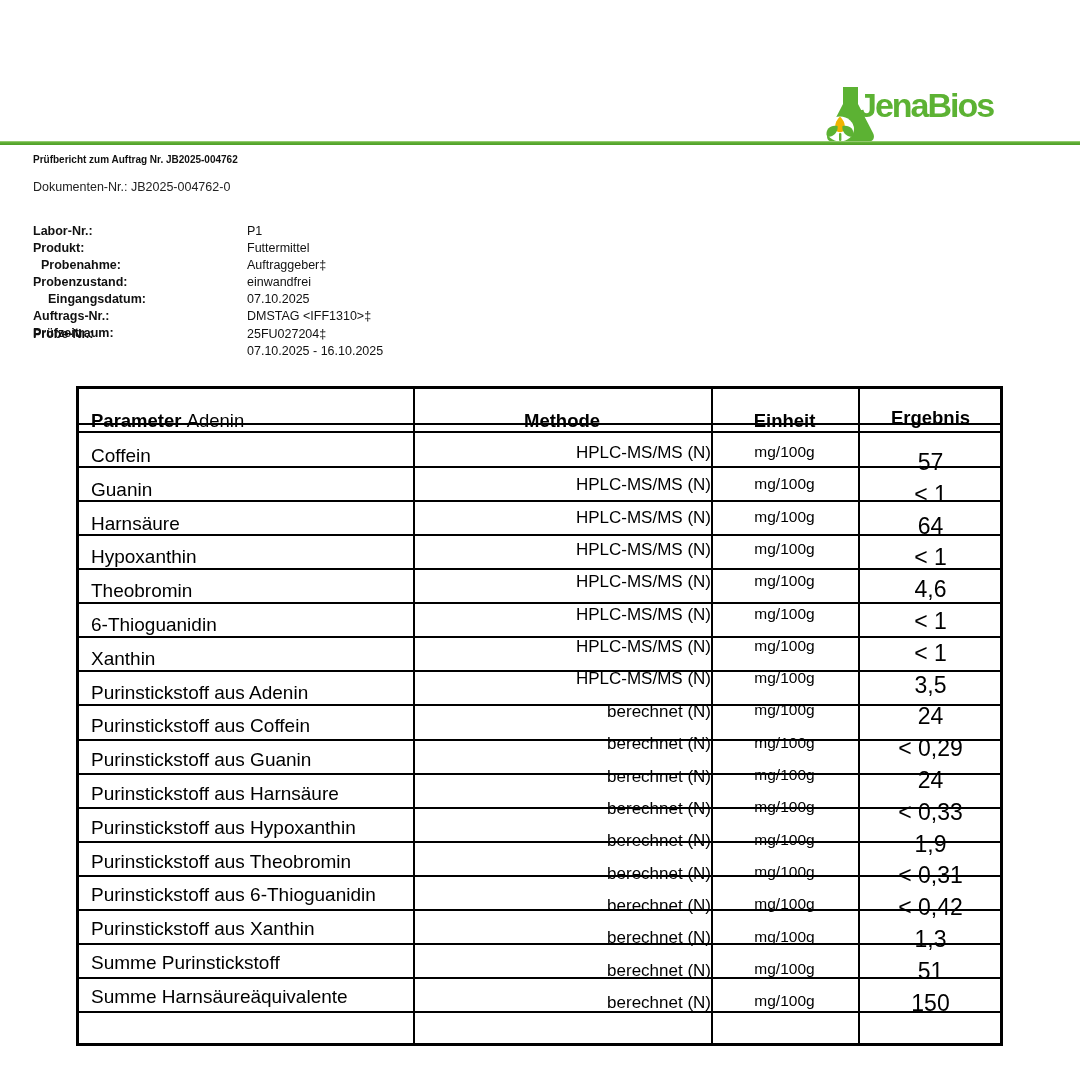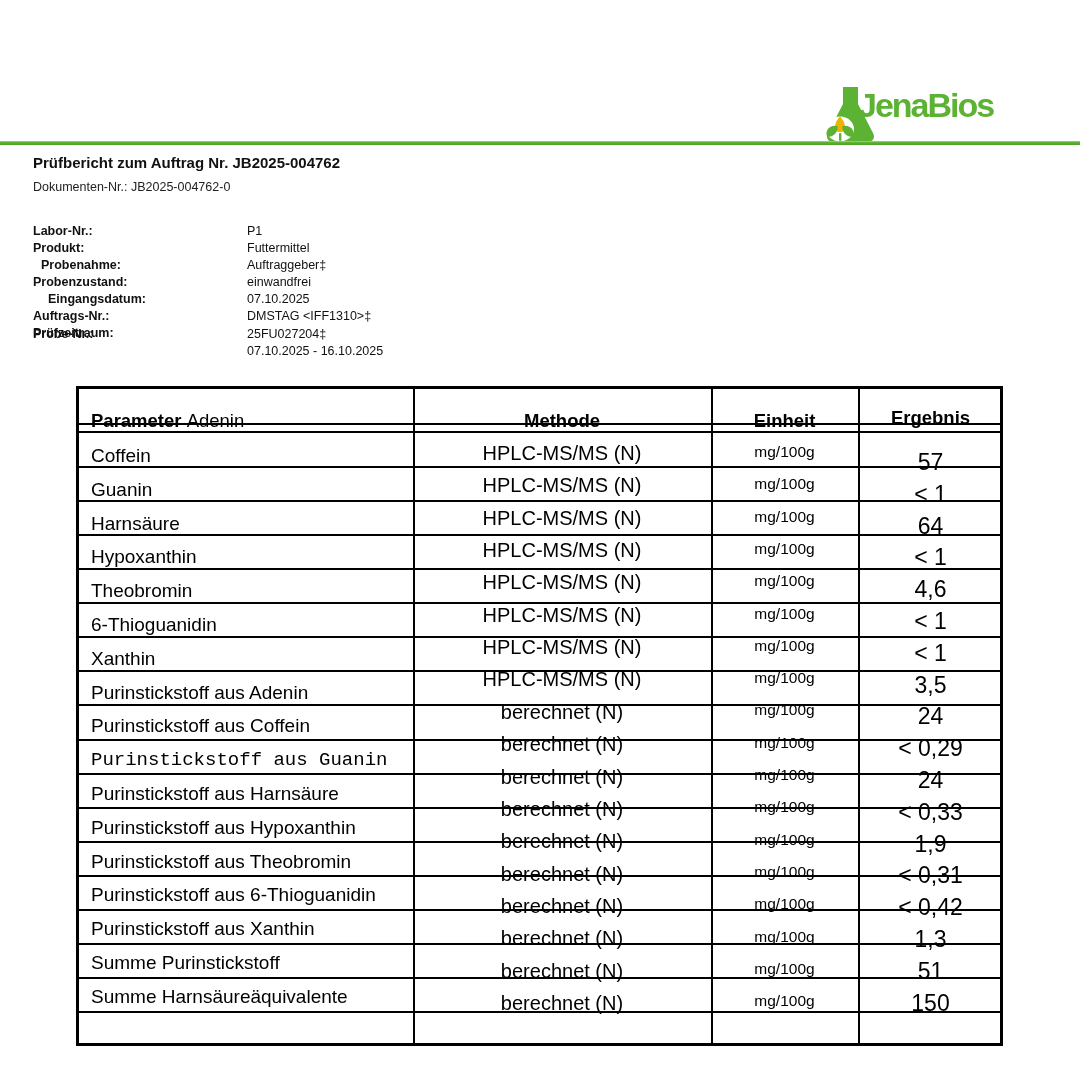--- a/index.html
+++ b/index.html
@@ -21,40 +21,40 @@
   }
   .header-rule{
     left:0;top:141px;width:1080px;height:4px;
     background:linear-gradient(to bottom,#a9d688 0%,#5fae33 40%,var(--green-dark) 100%);
   }
   .brand-site{
     right:16px;top:149px;width:300px;text-align:right;
     font-size:20px;letter-spacing:5px;color:var(--green);white-space:nowrap;
   }
   
-  .report-title{left:33px;top:154px;font-size:15px;font-weight:bold;color:#111;white-space:nowrap;}
+  .report-title{left:33px;top:154px;font-size:10px;font-weight:bold;color:#111;white-space:nowrap;}
   .document-no{left:33px;top:180px;font-size:12.5px;color:#222;white-space:nowrap;}
   
   .meta-label{font-size:12.5px;font-weight:bold;color:#111;white-space:nowrap;}
   .meta-value{font-size:12.5px;color:#111;white-space:nowrap;}
   
   .results-table{
     left:76px;top:386px;width:927px;height:660px;
     border:3px solid #000;box-sizing:border-box;
   }
   .vline{position:absolute;top:0;bottom:0;width:2px;background:#000;}
   .hline{position:absolute;left:0;right:0;height:2px;background:#000;}
   .th{
     position:absolute;font-size:18.5px;font-weight:bold;color:#000;
     line-height:24px;height:24px;white-space:nowrap;
   }
   .th .normal{font-weight:normal;}
   .cell{position:absolute;color:#000;white-space:nowrap;}
   .cell.param{font-size:19px;line-height:24px;height:24px;left:12px;}
-  .cell.meth{font-size:20px;line-height:20px;height:20px;left:334px;width:298px;text-align:center;}
+  .cell.meth{font-size:17px;line-height:20px;height:20px;left:334px;width:298px;text-align:right;}
   .cell.unit{font-size:15.5px;line-height:20px;height:20px;left:632px;width:147px;text-align:center;}
   .cell.res{font-size:23px;line-height:22px;height:22px;left:779px;width:145px;text-align:center;}
 </style>
 </head>
 <body>
 
 <div class="page">
 
   <svg class="abs" style="left:823px;top:85px;" width="57" height="58" viewBox="0 0 57 58">
     <path d="M20,2 L35,2 L35,19 L50,48 C52.5,53 50,57 44,57 L11,57 C5,57 2.5,53 5,48 L20,19 Z" fill="#5cb233"></path>
@@ -124,21 +124,21 @@
       <div class="hline" style="top: 622.02px;"></div>
       <div class="cell param" style="top: 55px;">Coffein</div>
       <div class="cell param" style="top: 88.8px;">Guanin</div>
       <div class="cell param" style="top: 122.6px;">Harnsäure</div>
       <div class="cell param" style="top: 156.4px;">Hypoxanthin</div>
       <div class="cell param" style="top: 190.2px;">Theobromin</div>
       <div class="cell param" style="top: 224px;">6-Thioguanidin</div>
       <div class="cell param" style="top: 257.8px;">Xanthin</div>
       <div class="cell param" style="top: 291.6px;">Purinstickstoff aus Adenin</div>
       <div class="cell param" style="top: 325.4px;">Purinstickstoff aus Coffein</div>
-      <div class="cell param" style="top: 359.2px; font-family: Liberation Mono, monospace;">Purinstickstoff aus Guanin</div>
+      <div class="cell param" style="top: 359.2px;">Purinstickstoff aus Guanin</div>
       <div class="cell param" style="top: 393px;">Purinstickstoff aus Harnsäure</div>
       <div class="cell param" style="top: 426.8px;">Purinstickstoff aus Hypoxanthin</div>
       <div class="cell param" style="top: 460.6px;">Purinstickstoff aus Theobromin</div>
       <div class="cell param" style="top: 494.4px;">Purinstickstoff aus 6-Thioguanidin</div>
       <div class="cell param" style="top: 528.2px;">Purinstickstoff aus Xanthin</div>
       <div class="cell param" style="top: 562px;">Summe Purinstickstoff</div>
       <div class="cell param" style="top: 595.8px;">Summe Harnsäureäquivalente</div>
       <div class="cell meth" style="top: 54px;">HPLC-MS/MS (N)</div>
       <div class="cell meth" style="top: 86.35px;">HPLC-MS/MS (N)</div>
       <div class="cell meth" style="top: 118.7px;">HPLC-MS/MS (N)</div>

